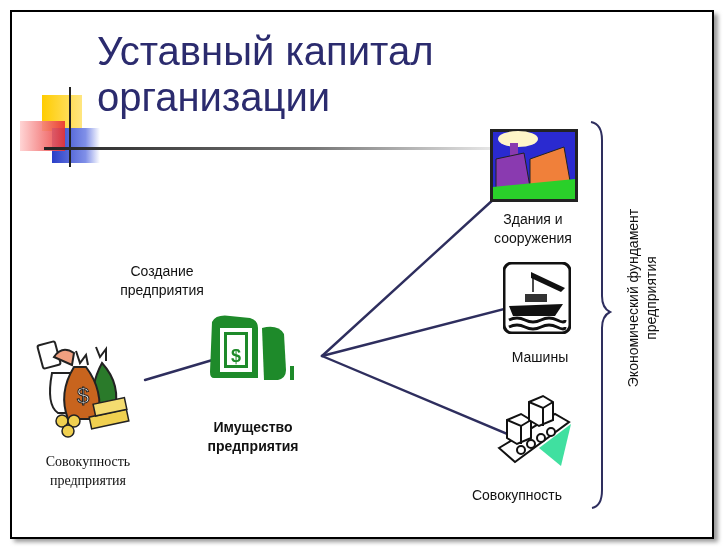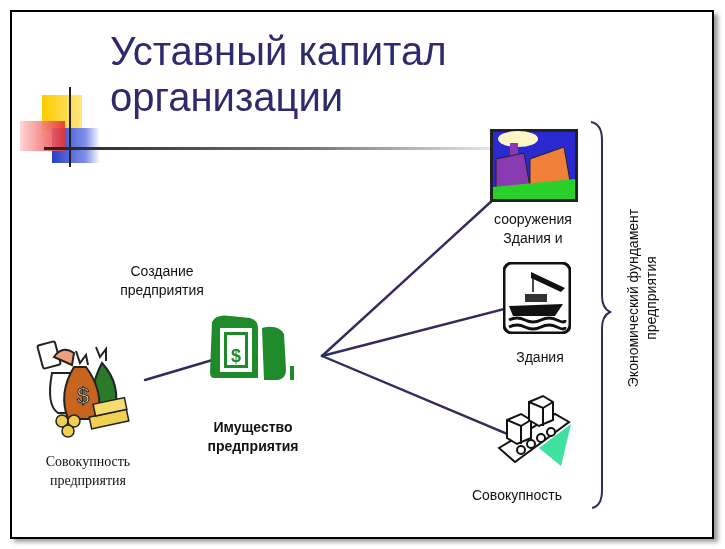--- a/index.html
+++ b/index.html
@@ -4,21 +4,21 @@
 <style>
   html, body { margin: 0; padding: 0; background: #ffffff; }
   body { width: 725px; height: 549px; position: relative; overflow: hidden;
          font-family: "Liberation Sans", sans-serif; }
   .shadow { position: absolute; left: 14px; top: 14px; width: 704px; height: 528px;
             background: #9a9a9a; filter: blur(2px); }
   .slide { position: absolute; left: 10px; top: 10px; width: 700px; height: 525px;
            background: #ffffff; border: 2px solid #000; box-sizing: content-box; }
   .abs { position: absolute; }
   .title { position: absolute; left: 97px; top: 28px; color: #2b2b6e;
-           font-size: 40px; line-height: 46px; font-family: "Liberation Sans", sans-serif; margin-left: 13px; }
+           font-size: 40px; line-height: 46px; font-family: "Liberation Sans", sans-serif; }
   .deco { position: absolute; }
   .label { position: absolute; font-size: 14px; line-height: 19px; color: #111;
            text-align: center; white-space: nowrap; }
   .vert { position: absolute; left: 612px; top: 298px; transform: translate(-50%,-50%) rotate(-90deg);
           font-size: 14px; line-height: 18px; color: #111; text-align: center; white-space: nowrap; }
   svg.lines { position: absolute; left: 0; top: 0; }
 </style>
 </head>
 <body>
 
@@ -114,26 +114,26 @@
   <div>Создание</div>
   <div>предприятия</div>
 </div>
 
 <div class="label" style="left:198px;top:418px;width:110px;font-weight:bold;">
   <div>Имущество</div>
   <div>предприятия</div>
 </div>
 
 <div class="label" style="left:478px;top:210px;width:110px;">
+  <div>Здания и</div>
   <div>сооружения</div>
-  <div>Здания и</div>
 </div>
 
 <div class="label" style="left:485px;top:348px;width:110px;">
-  <div>Здания</div>
+  <div>Машины</div>
 </div>
 
 <div class="label" style="left:462px;top:486px;width:110px;">
   <div>Совокупность</div>
 </div>
 
 <div class="vert" style="left:642px;">
   <div>Экономический фундамент</div>
   <div>предприятия</div>
 </div>

